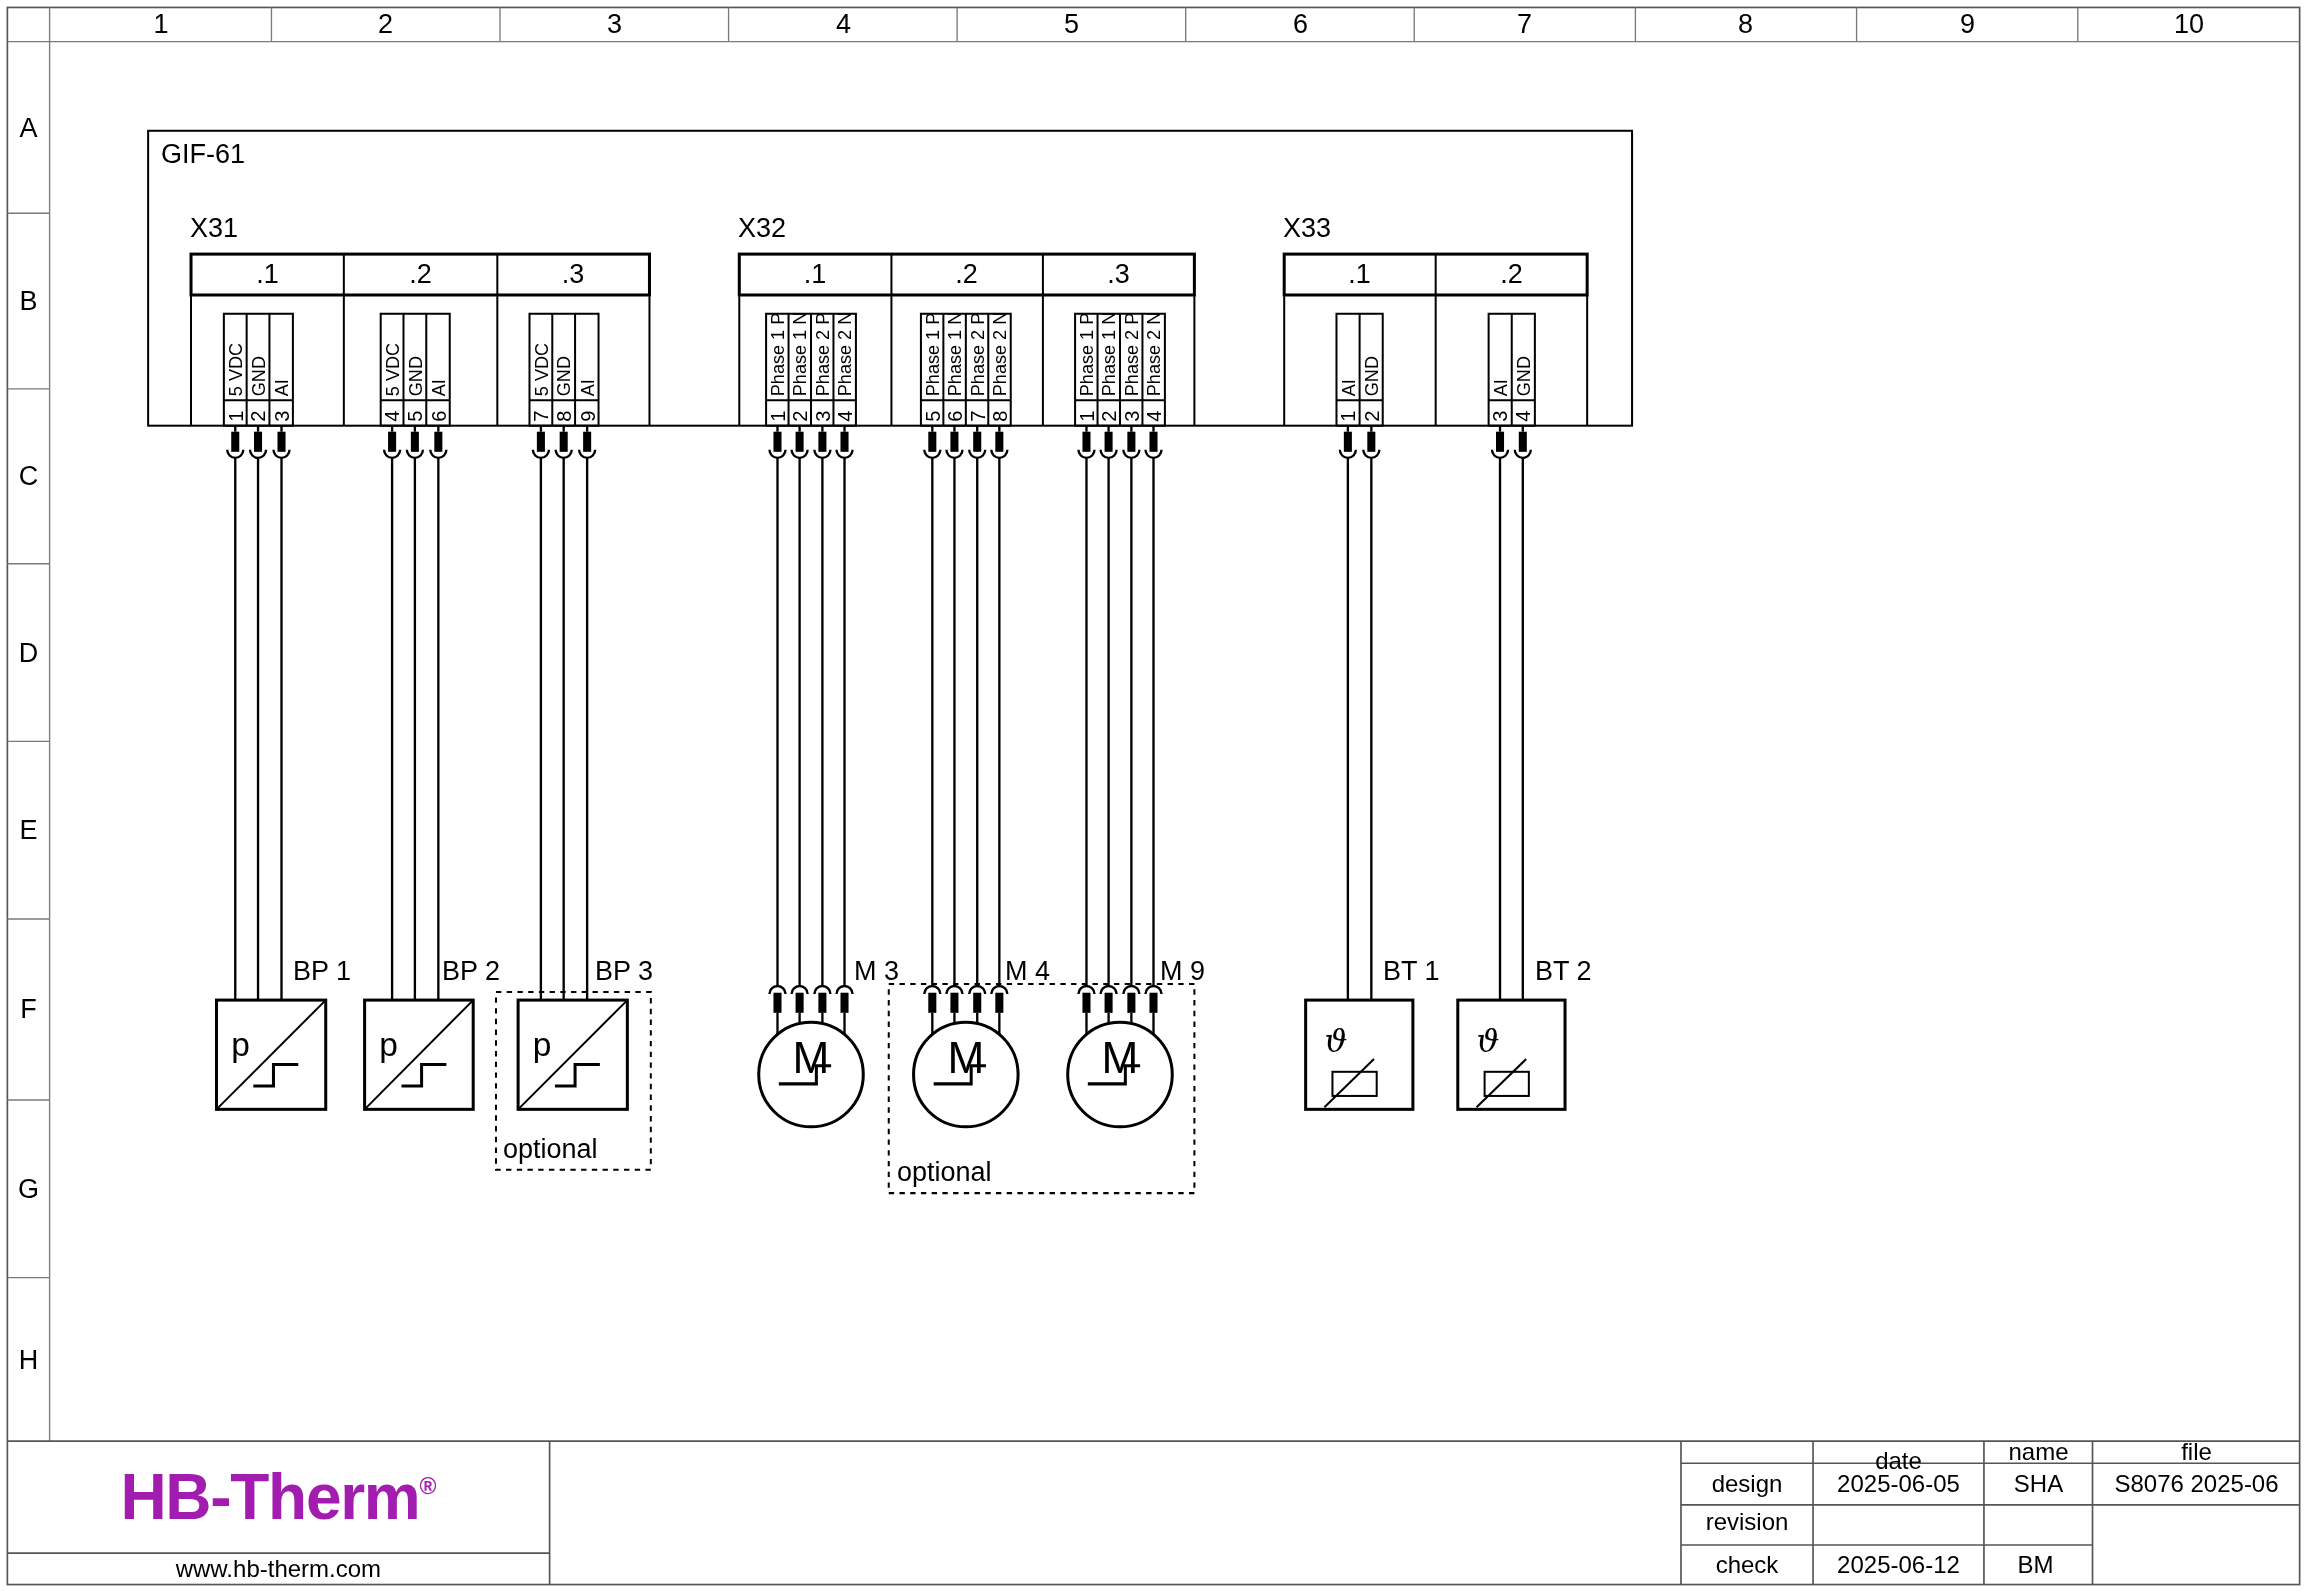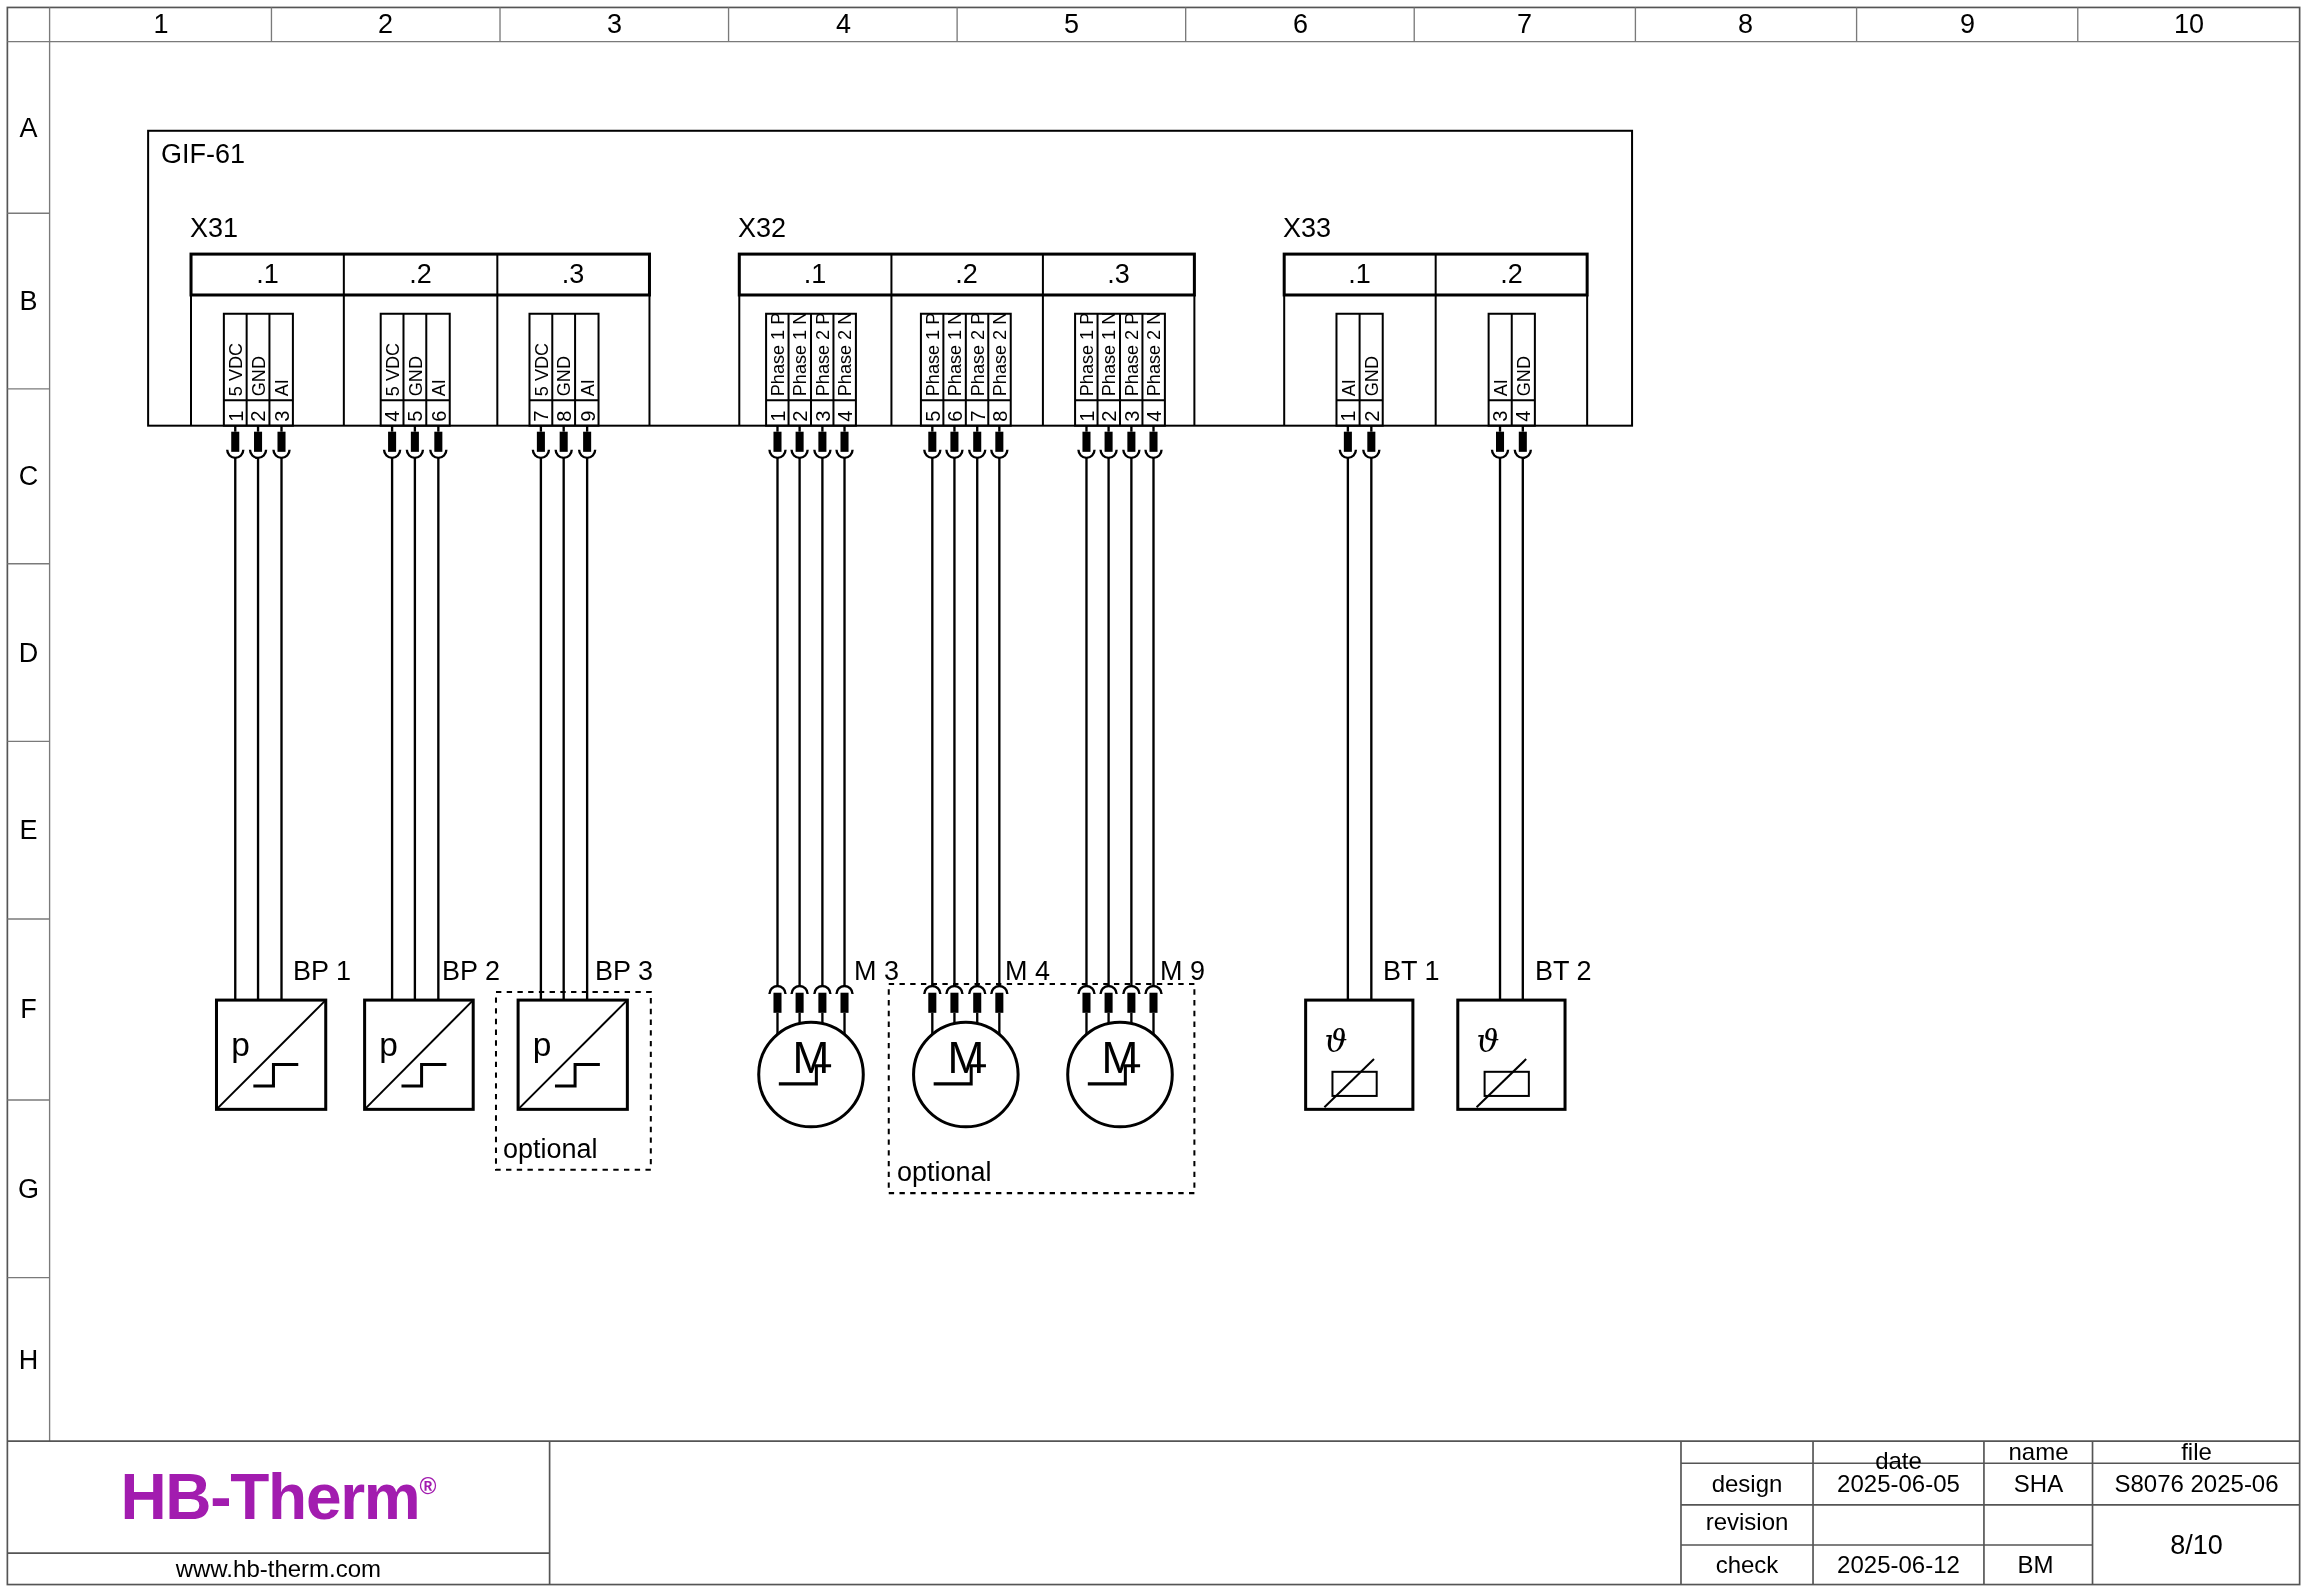--- a/index.html
+++ b/index.html
@@ -391,16 +391,15 @@
   <div class="cell f36" style="left:2093px;top:1463px;width:207px;height:42px">S8076 2025-06</div>
 
   <div class="cell f36" style="left:1681px;top:1505px;width:132px;height:34px">revision</div>
   <div class="cell f36" style="left:1813px;top:1505px;width:171px;height:40px"></div>
   <div class="cell f36" style="left:1984px;top:1505px;width:109px;height:40px"></div>
 
   <div class="cell f36" style="left:1681px;top:1545px;width:132px;height:40px">check</div>
   <div class="cell f36" style="left:1813px;top:1545px;width:171px;height:40px">2025-06-12</div>
   <div class="cell f36" style="left:1984px;top:1545px;width:103px;height:40px">BM</div>
 
-  <div class="cell f40" style="left:2093px;top:1505px;width:207px;height:80px">8/10</div>
 
 </div>
 
 
 </body></html>

